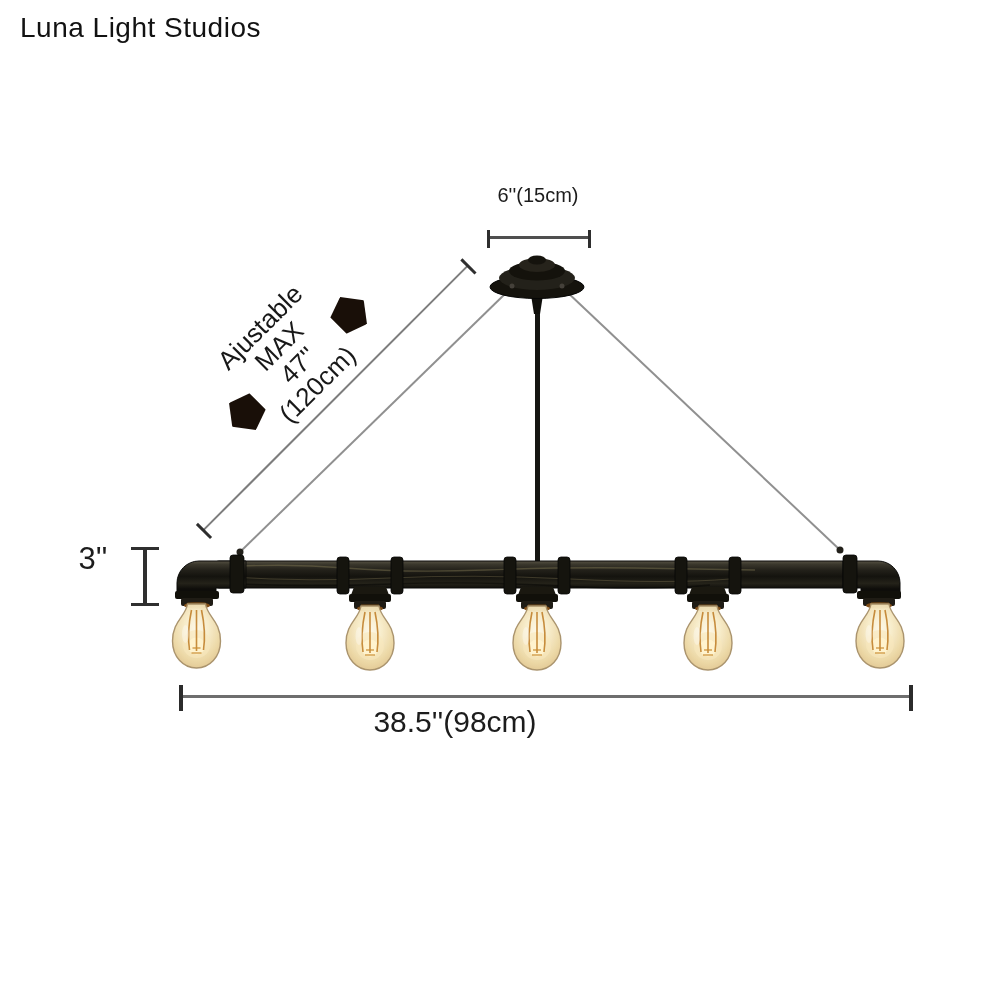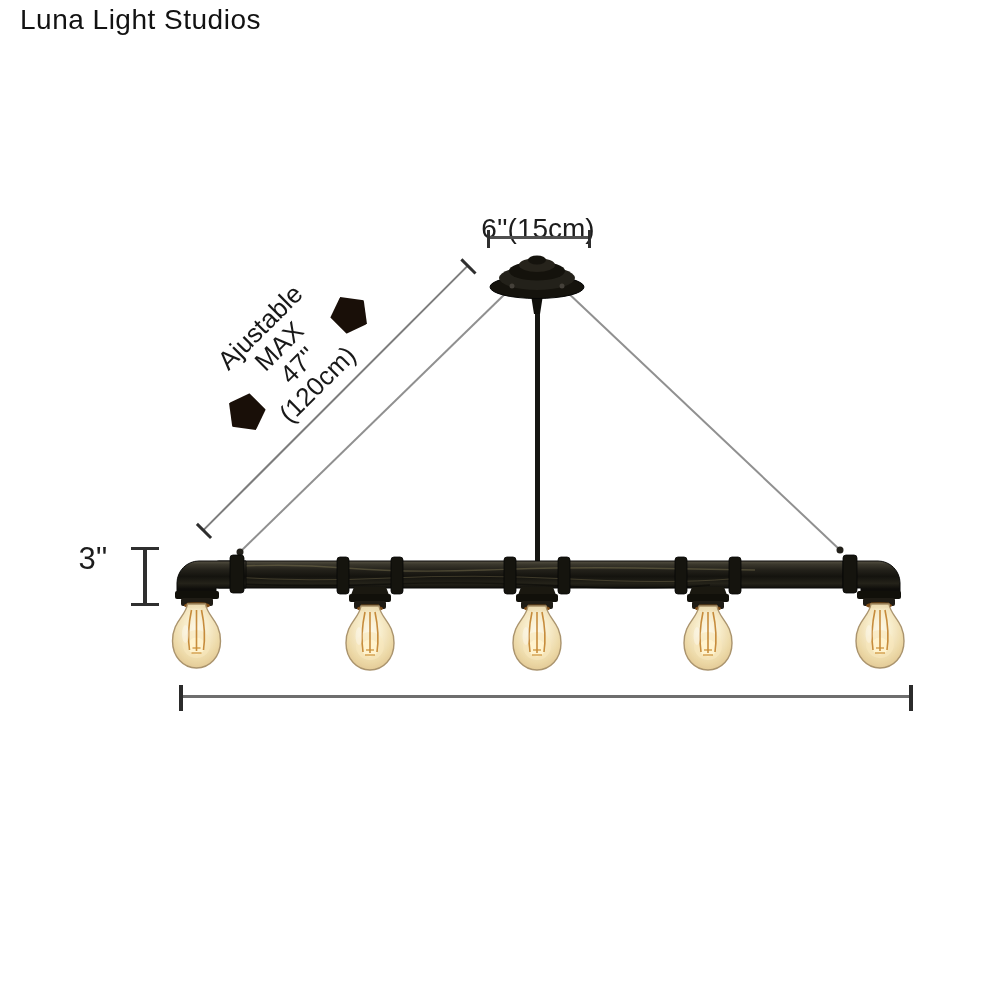--- a/index.html
+++ b/index.html
@@ -3,21 +3,21 @@
 <meta charset="utf-8">
 <style>
   html,body { margin:0; padding:0; background:#ffffff; }
   .canvas {
     position:relative; width:1000px; height:1000px; background:#ffffff;
     font-family:"Liberation Sans", sans-serif; color:#1c1c1c; overflow:hidden;
   }
   .abs { position:absolute; }
 
   .brand {
-    left:20px; top:4px; font-size:28px; color:#121212; letter-spacing:0.5px;
+    left:20px; top:12px; font-size:28px; color:#121212; letter-spacing:0.5px;
   }
 
   
   .dim-text { color:#1c1c1c; white-space:nowrap; }
 
   .hline { height:0; border-top:3px solid #4f4f4f; }
   .hline .tick {
     position:absolute; width:3px; height:18px; background:#2e2e2e; top:-9px;
   }
   .hline .tick.left { left:-1px; }
@@ -44,21 +44,21 @@
   }
 
   .arrow {
     position:absolute; width:38px; height:36px; background:#190f08;
     clip-path:polygon(50% 0%, 100% 40%, 80% 100%, 20% 100%, 0% 40%);
   }
   .arrow.up-right { left:332px; top:295px; transform:rotate(45deg); }
   .arrow.down-left { left:226px; top:396px; transform:rotate(225deg); }
 
   
-  .top-dim-text { left:538px; top:184px; transform:translateX(-50%); font-size:28px;margin-top:29px; }
+  .top-dim-text { left:538px; top:184px; transform:translateX(-50%); font-size:20px; }
   .top-dim-line { left:488px; top:236px; width:102px; }
 
   
   .left-dim-text {
     left:8px; top:541px; width:170px; text-align:center;
     font-size:31px; line-height:35px;
   }
   .left-ibeam { left:131px; top:547px; width:28px; height:59px; }
   .left-ibeam .bar { position:absolute; left:0; width:28px; height:3px; background:#2f2f2f; }
   .left-ibeam .bar.top { top:0; }
@@ -106,20 +106,21 @@
   <div class="abs left-ibeam">
     <span class="bar top"></span>
     <span class="stem"></span>
     <span class="bar bottom"></span>
   </div>
 
   <div class="abs hline bottom-line bottom-dim-line">
     <span class="tick left"></span>
     <span class="tick right"></span>
   </div>
+  <div class="abs dim-text bottom-dim-text">38.5''(98cm)</div>
 
   <svg class="abs fixture-svg" viewBox="0 0 1000 1000">
     <defs>
       <linearGradient id="pipeV" x1="0" y1="561" x2="0" y2="589" gradientUnits="userSpaceOnUse">
         <stop offset="0" stop-color="#565143"></stop>
         <stop offset="0.12" stop-color="#3a372c"></stop>
         <stop offset="0.32" stop-color="#23211a"></stop>
         <stop offset="0.55" stop-color="#14130e"></stop>
         <stop offset="0.8" stop-color="#242219"></stop>
         <stop offset="1" stop-color="#0e0d0a"></stop>

